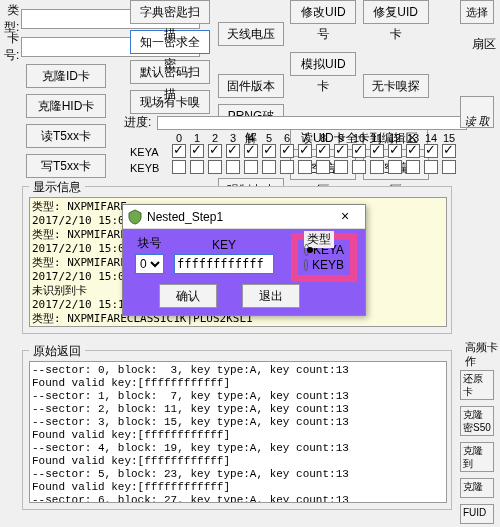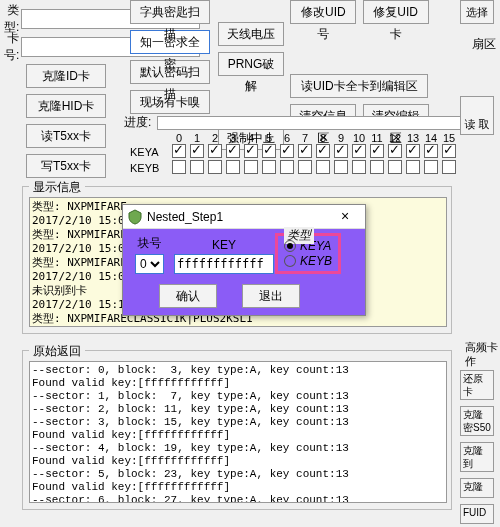--- a/index.html
+++ b/index.html
@@ -21,41 +21,41 @@
 .pbar{width:310px;height:14px;border:1px solid #999;background:#fff;margin-left:6px;}
 .key-grid{position:absolute;left:130px;top:132px;}
 .kg-head{display:flex;margin-left:40px;}
 .kg-head div{width:18px;text-align:center;font-size:11px;}
 .kg-row{display:flex;align-items:center;height:16px;}
 .kg-row .kglbl{width:40px;font-size:11px;}
 .cb{width:14px;height:14px;border:1px solid #666;margin:0 2px;display:inline-block;cursor:pointer;position:relative;background:#fff;}
 .cb.ck::after{content:"✓";position:absolute;left:0;top:-3px;font-size:13px;color:#000;}
 .right-strip{position:absolute;right:0;top:0;width:40px;}
 .right-strip .btn{width:34px;padding:0 2px;display:block;margin-bottom:6px;font-size:11px;}
-.right-strip .tall{height:39px;line-height:16px;padding-top:16px;}
+.right-strip .tall{height:32px;line-height:16px;padding-top:16px;font-style:italic;}
 .group{position:absolute;left:22px;border:1px solid #bbb;background:#f0f0f0;}
 .group .gt{position:absolute;top:-8px;left:6px;background:#f0f0f0;padding:0 4px;font-size:12px;}
 .gdisp{top:186px;width:430px;height:148px;}
 .logbox{position:absolute;left:6px;top:10px;width:418px;height:130px;background:#fcfbdd;border:1px solid #999;padding:2px;font-family:"SimSun",monospace;font-size:11px;line-height:14px;overflow:hidden;white-space:pre;}
 .gret{top:350px;width:430px;height:160px;}
 .retbox{position:absolute;left:6px;top:10px;width:418px;height:142px;background:#fff;border:1px solid #999;padding:2px;font-family:"Courier New",monospace;font-size:11px;line-height:13px;overflow:hidden;white-space:pre;}
 
 .dlg{position:absolute;left:122px;top:204px;width:244px;height:112px;background:#8b5cf6;border:1px solid #888;box-shadow:2px 2px 6px rgba(0,0,0,.3);}
 .dlg-titlebar{height:24px;background:#fff;display:flex;align-items:center;padding:0 4px;border-bottom:1px solid #ddd;}
 .dlg-icon{width:16px;height:16px;margin-right:4px;}
 .dlg-icon svg{display:block;}
 .dlg-title{flex:1;font-size:12px;}
 .dlg-close{width:32px;height:20px;text-align:center;line-height:18px;cursor:pointer;font-size:14px;}
 .dlg-body{padding:6px 12px;position:relative;}
 .dlg-row1{display:flex;align-items:flex-end;gap:10px;}
 .fld{display:flex;flex-direction:column;align-items:center;}
 .fld .flbl{font-size:12px;margin-bottom:2px;}
 .sel{height:20px;border:1px solid #3a78d6;background:#fff;font-size:12px;}
 .keyinput{height:20px;width:100px;border:1px solid #3a78d6;background:#fff;font-family:monospace;font-size:12px;padding:0 2px;}
-.radiogrp{border:3px solid #ec4899;padding:2px 6px;position:absolute;right:24px;top:4px;width:66px;font-style:italic;}
+.radiogrp{border:7px solid #ec4899;padding:2px 6px;position:absolute;right:8px;top:4px;width:66px;}
 .radiogrp .rgt{position:absolute;top:-9px;left:6px;background:#f0f0f0;padding:0 3px;font-size:12px;}
 .radiorow{display:flex;align-items:center;font-size:12px;margin:1px 0;cursor:pointer;}
 .rad{width:12px;height:12px;border:1px solid #555;border-radius:50%;margin-right:4px;position:relative;}
 .rad.on::after{content:"";position:absolute;left:2px;top:2px;width:6px;height:6px;background:#000;border-radius:50%;}
 .dlg-btns{display:flex;gap:25px;margin-top:10px;margin-left:24px;}
 .dlg-btns .btn{width:58px;text-align:center;}
 
 .right-frag{position:absolute;right:0;top:340px;width:40px;}
 .right-frag .fb{width:34px;height:30px;border:1px solid #999;background:#f3f3f3;font-size:10px;line-height:13px;text-align:left;padding:1px 2px;margin-bottom:6px;cursor:pointer;overflow:hidden;}
 .slabel{position:absolute;right:4px;font-size:12px;}
@@ -86,20 +86,25 @@
   <button class="btn hl">知一密求全密</button>
   <button class="btn">默认密码扫描</button>
   <button class="btn">现场有卡嗅探</button>
 </div>
 
 <div class="grid2">
   <div>
     <button class="btn">天线电压</button>
     <button class="btn">修改UID号</button>
     <button class="btn">修复UID卡</button>
+  </div>
+  <div>
+    <button class="btn">固件版本</button>
+    <button class="btn">模拟UID卡</button>
+    <button class="btn">无卡嗅探</button>
   </div>
   <div>
     <button class="btn">PRNG破解</button>
     <button class="btn wide" style="width:138px">读UID卡全卡到编辑区</button>
   </div>
   <div>
     <button class="btn">强制中止</button>
     <button class="btn">清空信息区</button>
     <button class="btn">清空编辑区</button>
   </div>

